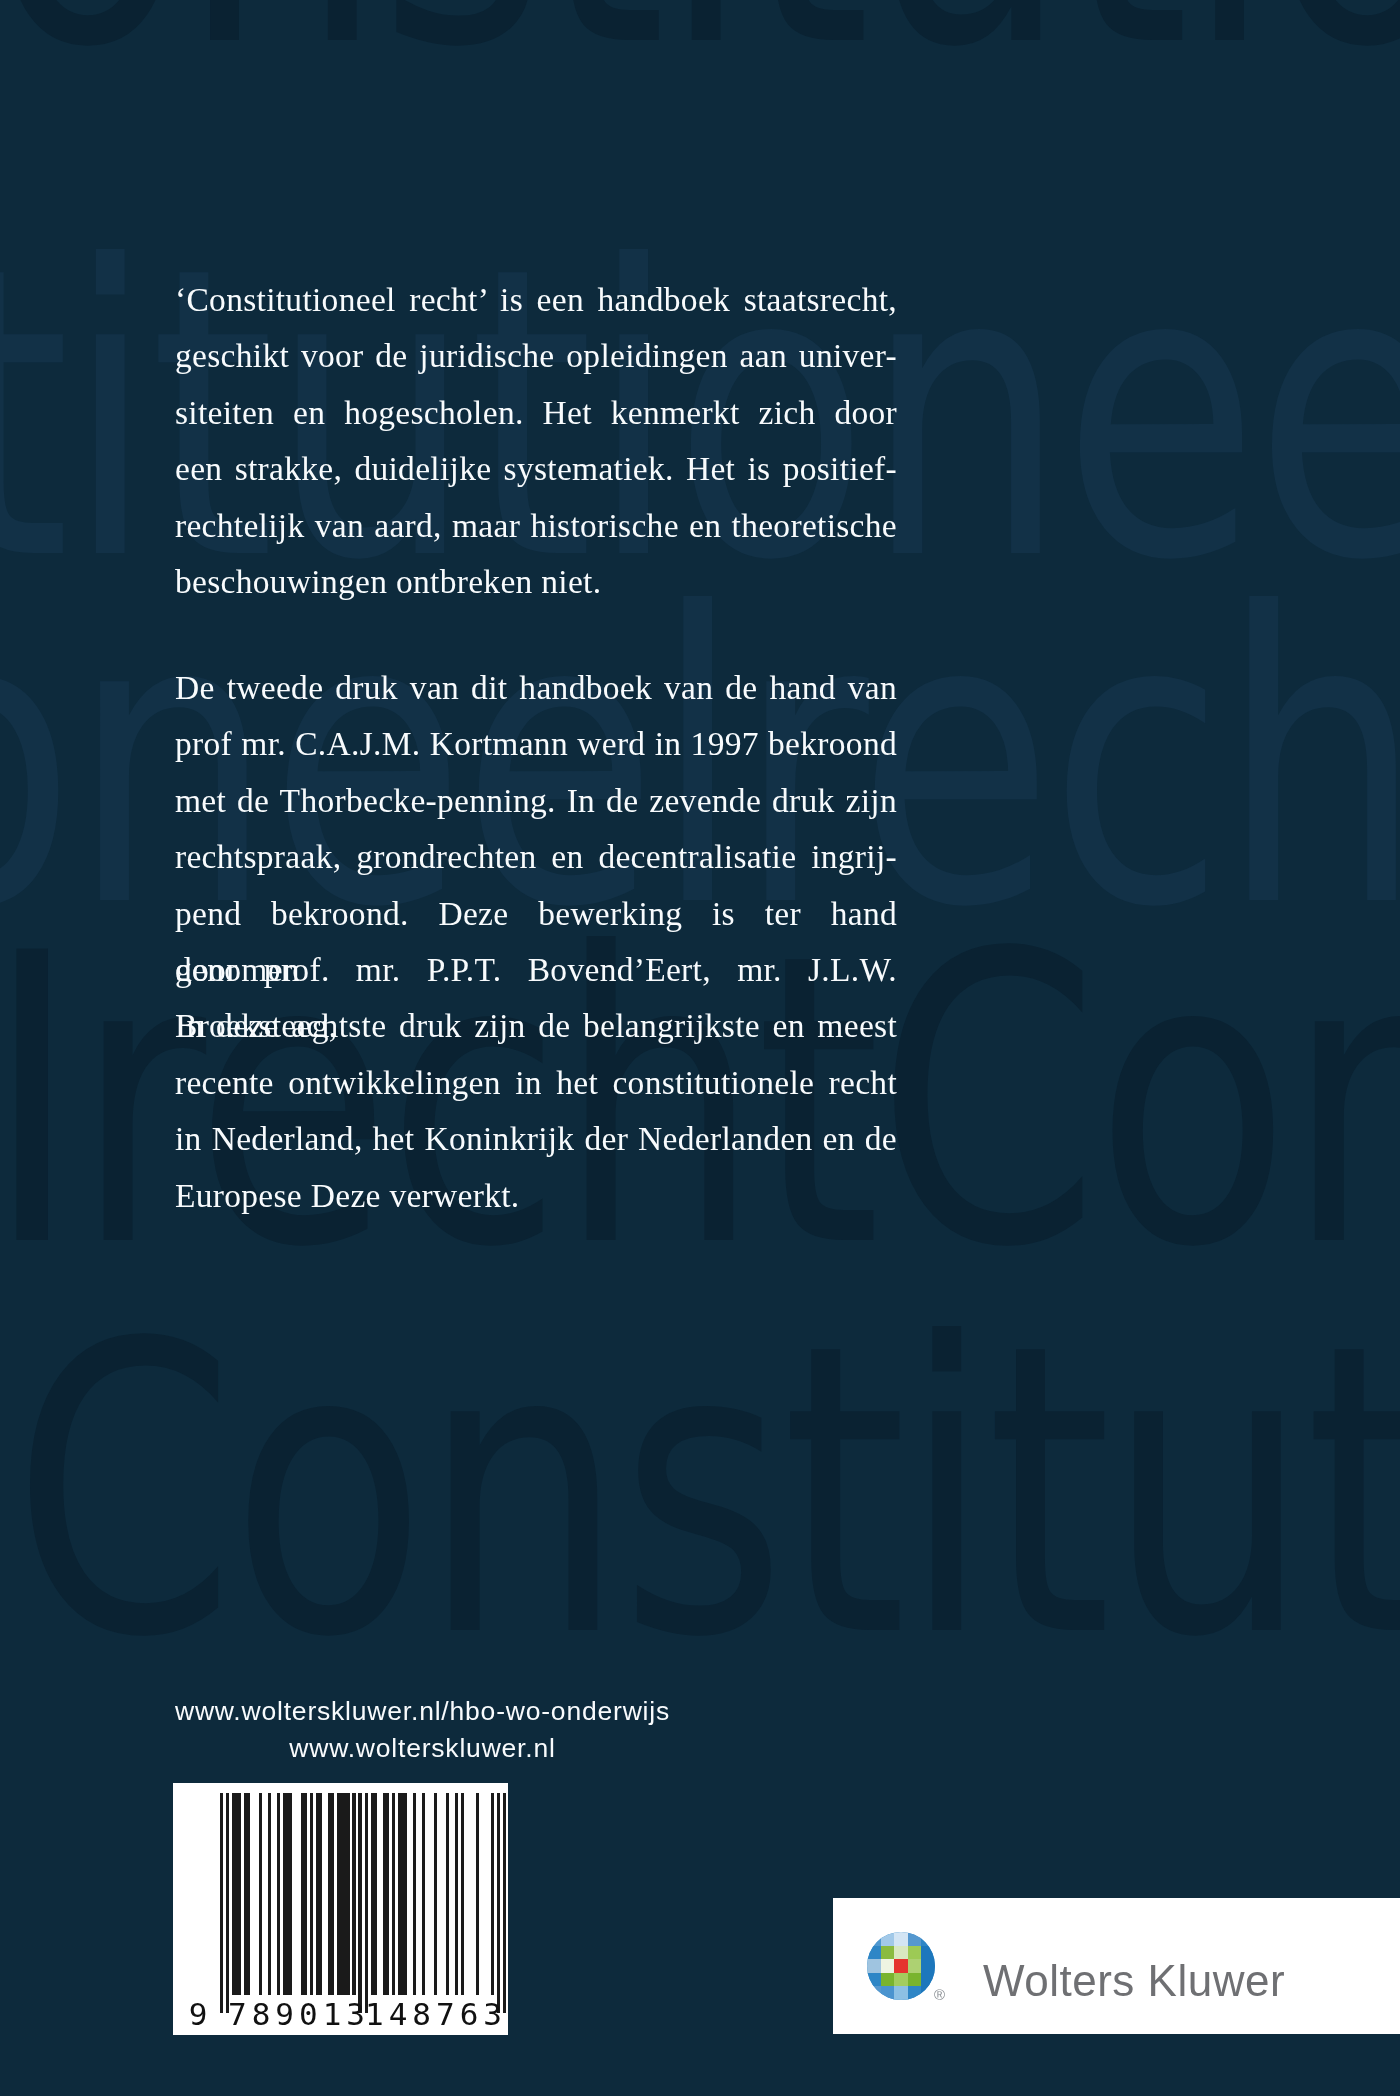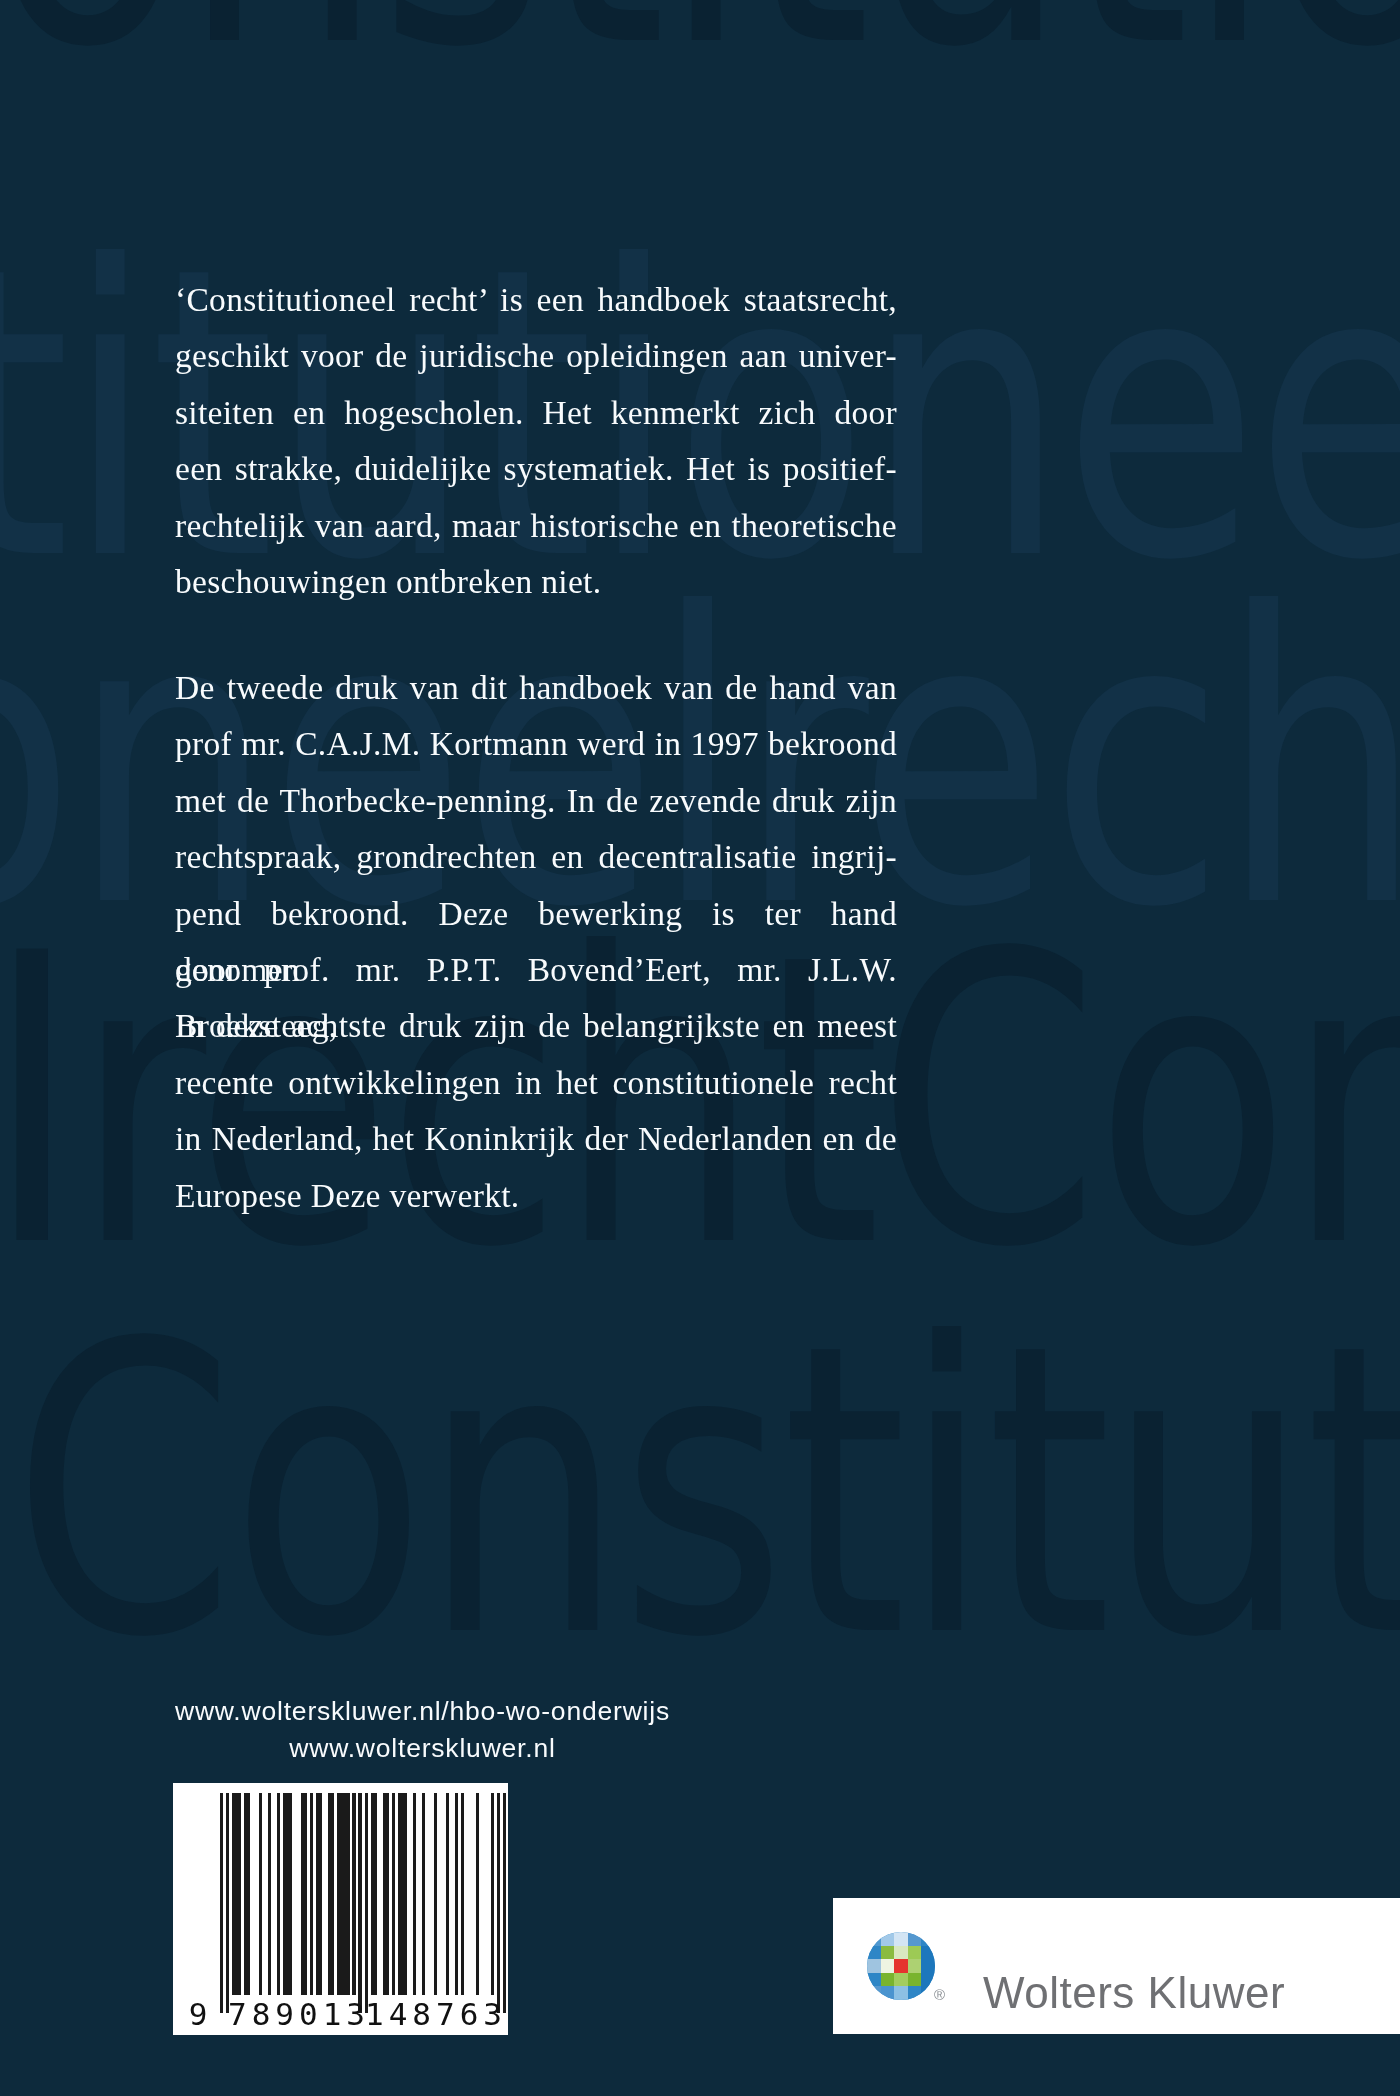--- a/index.html
+++ b/index.html
@@ -68,21 +68,21 @@
     background:#2e86c6;
   }
   .globe div{width:100%;height:100%;}
   .reg-mark{
     position:absolute;left:101px;top:88px;
     font-size:15px;color:#8a8f94;
   }
   .logo-text{
     position:absolute;left:150px;top:0;height:166px;
     display:flex;align-items:center;
-    font-size:44px;color:var(--logo-text,#6f7073);letter-spacing:0.5px;margin-top:12px;
+    font-size:44px;color:var(--logo-text,#6f7073);letter-spacing:0.5px;
   }
 </style>
 </head>
 <body>
 
 <div class="cover" style="--bg: #0d2a3c; --wm-dark: #0a2232; --wm-light: #123147; --body-text: #f8fbfd; --logo-text: #6f7073;">
 
   <div class="wm r1 dark">onstitution</div>
   <div class="wm r2 light">titutioneel</div>
   <div class="wm r3 light">oneelrechtCo</div>

